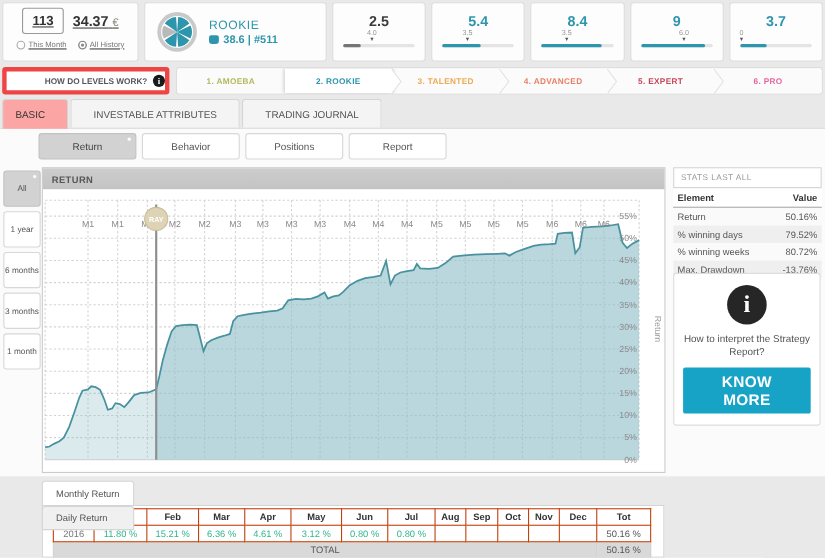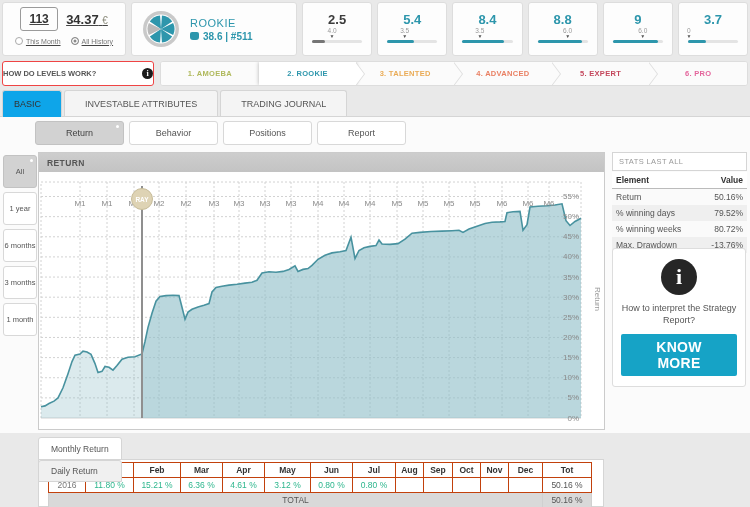--- a/index.html
+++ b/index.html
@@ -31,34 +31,34 @@
   .gauge.muted .val { color:#3c3c3c; }
   .bar-row { position:relative; height:17px; margin-top:1px; }
   .bench { position:absolute; top:0; transform:translateX(-50%); text-align:center; font-size:6.5px; color:#999; line-height:6px; }
   .bench .tri { display:block; font-size:5px; line-height:5px; color:#555; }
   .bar { position:absolute; bottom:2px; left:0; right:0; height:3px; background:#e4e4e4; border-radius:2px; }
   .bar-fill { height:100%; border-radius:2px; background:#2d96ac; }
   .gauge.muted .bar-fill { background:#757575; }
 
   
   .levels-row { position:absolute; top:61px; left:2px; width:746px; height:25px; display:flex; gap:6px; }
-  .help-btn { width:152px; background:#fff; border:1px solid #ef4444; border-radius:3px; display:flex; align-items:center; justify-content:space-between; gap:5px; font-size:7.5px; color:#555; font-weight:bold; }
+  .help-btn { width:152px; background:#fff; border:4px solid #ef4444; border-radius:3px; display:flex; align-items:center; justify-content:flex-end; gap:5px; font-size:7.5px; color:#555; font-weight:bold; }
   .info-dot { width:11px; height:11px; border-radius:50%; background:#1a1a1a; color:#fff; font-size:8px; font-weight:bold; display:inline-flex; align-items:center; justify-content:center; font-family:"Liberation Serif", serif; }
   .levels-strip { flex:1; display:flex; background:#fbfbfb; border:1px solid #ddd; border-radius:3px; overflow:hidden; }
   .lvl { flex:1; position:relative; display:flex; align-items:center; justify-content:center; font-size:7.5px; font-weight:bold; letter-spacing:.3px; background:#fbfbfb; }
   .lvl::before { content:''; position:absolute; right:-9px; top:50%; transform:translateY(-50%); border-left:9px solid #ddd; border-top:12px solid transparent; border-bottom:12px solid transparent; z-index:2; }
   .lvl::after  { content:''; position:absolute; right:-8px; top:50%; transform:translateY(-50%); border-left:9px solid #fbfbfb; border-top:12px solid transparent; border-bottom:12px solid transparent; z-index:3; }
   .lvl:last-child::before, .lvl:last-child::after { display:none; }
   .lvl.active { background:#fff; box-shadow:0 0 4px rgba(0,0,0,.3); z-index:4; }
   .lvl.active::after { border-left-color:#fff; }
 
   
   .main-tabs { position:absolute; top:90px; left:2px; display:flex; z-index:5; }
   .mtab { height:26px; padding:0 20px; margin-right:2px; display:flex; align-items:center; font-size:9px; color:#555; background:#f4f4f4; border:1px solid #d5d5d5; border-bottom:none; border-radius:3px 3px 0 0; }
-  .mtab.active { background:#0ea5e9; height:27px; color:#333;padding-left:11px; }
+  .mtab.active { background:#fca5a5; height:27px; color:#333;padding-left:11px; }
   .main-panel { position:absolute; top:116px; left:0; width:750px; height:317px; background:#fbfbfb; border-top:1px solid #d5d5d5; }
 
   .subtabs { position:absolute; top:121px; left:35px; display:flex; gap:5px; }
   .stab { width:89px; height:24px; background:#fff; border:1px solid #d8d8d8; border-radius:3px; font-size:9px; color:#555; display:flex; align-items:center; justify-content:center; position:relative; }
   .stab.active { background:#d2d2d2; border-color:#c2c2c2; color:#444; }
   .stab.active::after { content:''; position:absolute; top:3px; right:4px; width:3px; height:3px; border-radius:50%; background:#fff; }
 
   .filters { position:absolute; top:155px; left:3px; display:flex; flex-direction:column; gap:4px; }
   .fbtn { width:34px; height:33px; background:#fff; border:1px solid #d8d8d8; border-radius:3px; font-size:7.5px; color:#555; display:flex; align-items:center; justify-content:center; position:relative; text-align:center; }
   .fbtn.active { background:#d2d2d2; border-color:#c2c2c2; }
@@ -156,29 +156,20 @@
             <div class="bar-fill" style="width: 54%;"></div>
           </div>
         </div>
       </div>
       <div class="card gauge">
         <div class="val">8.4</div>
         <div class="bar-row">
           <span class="bench" style="left: 35%;">3.5<span class="tri">▼</span></span>
           <div class="bar">
             <div class="bar-fill" style="width: 84%;"></div>
-          </div>
-        </div>
-      </div>
-      <div class="card gauge">
-        <div class="val">8.8</div>
-        <div class="bar-row">
-          <span class="bench" style="left: 60%;">6.0<span class="tri">▼</span></span>
-          <div class="bar">
-            <div class="bar-fill" style="width: 88%;"></div>
           </div>
         </div>
       </div>
       <div class="card gauge">
         <div class="val">9</div>
         <div class="bar-row">
           <span class="bench" style="left: 60%;">6.0<span class="tri">▼</span></span>
           <div class="bar">
             <div class="bar-fill" style="width: 90%;"></div>
           </div>

